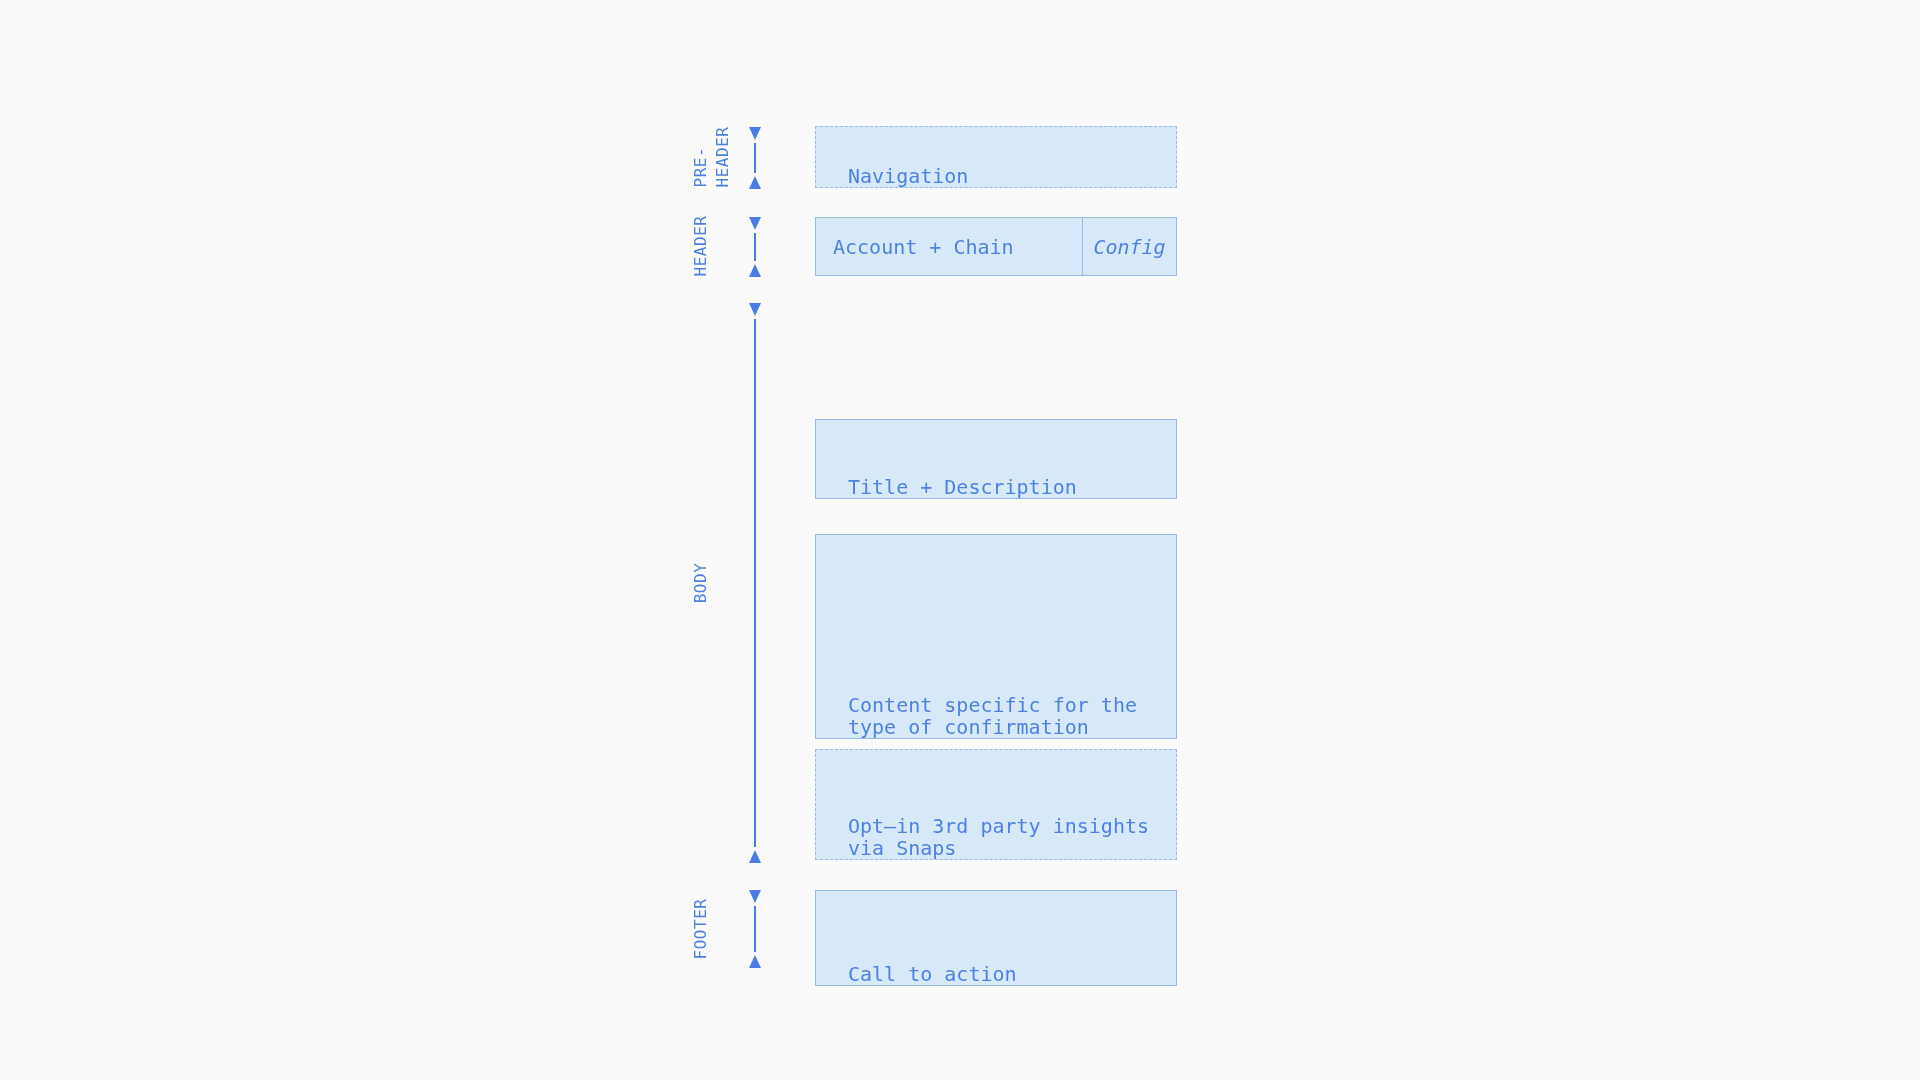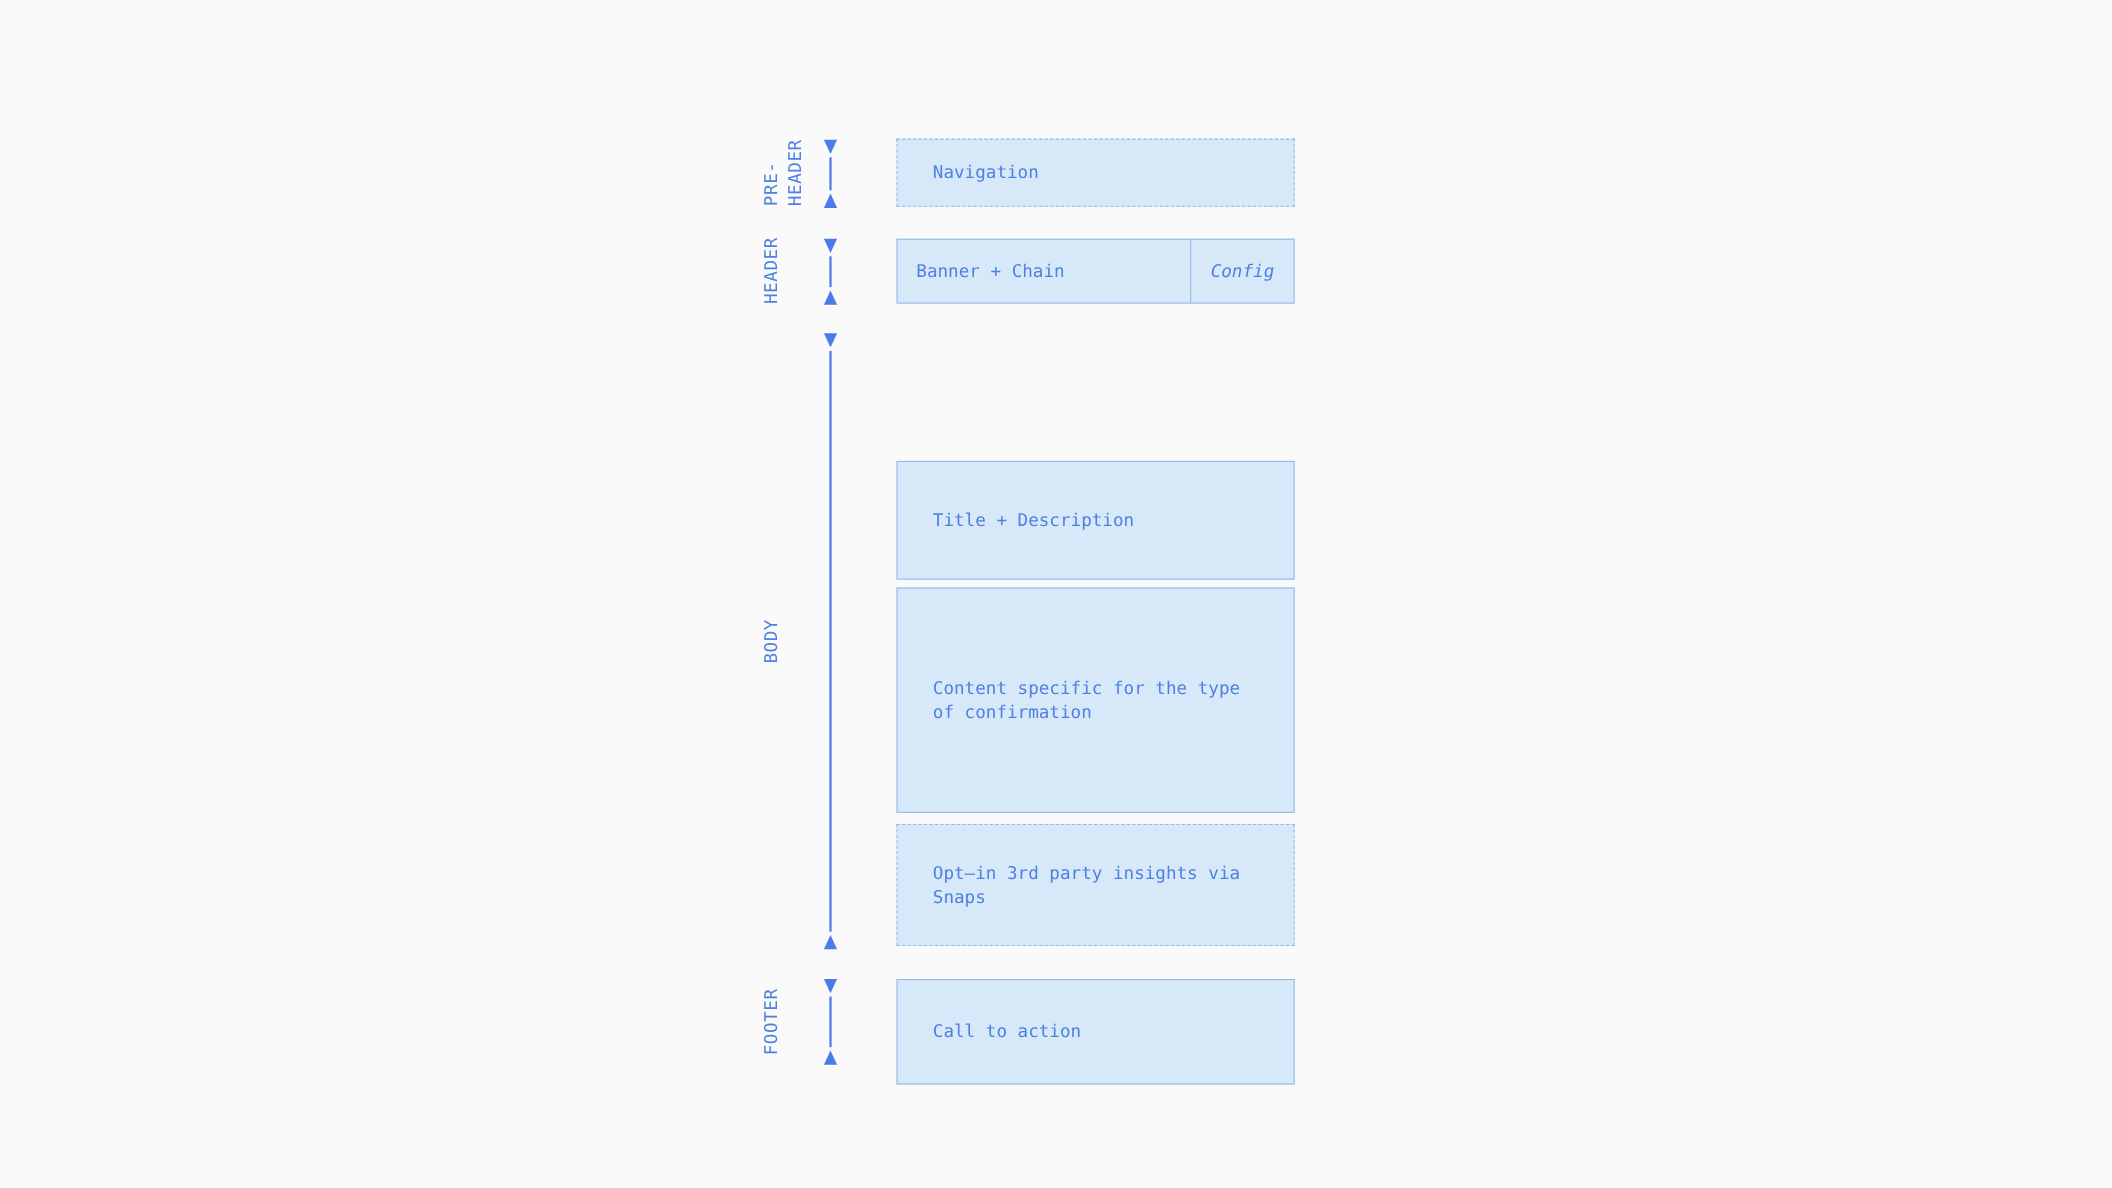--- a/index.html
+++ b/index.html
@@ -18,33 +18,33 @@
 
   
   .wbox {
     position: absolute;
     left: 815px;
     width: 362px;
     box-sizing: border-box;
     background: #d7e9f9;
     border: 1.5px solid #94b7ec;
     display: flex;
-    align-items: center;
+    align-items: flex-end;
     color: #4e80e2;
-    font-size: 16px;
+    font-size: 20px;
     line-height: 22px;
     padding-left: 32px;
     padding-right: 24px;
   }
   .wbox.dashed { border-style: dashed; }
 
   .box-navigation { top: 126px; height: 62px; }
   .box-header     { top: 217px; height: 59px; padding: 0; }
   .box-banner     { top: 305px; height: 102px; }
-  .box-title      { top: 419px; height: 108px; }
+  .box-title      { top: 419px; height: 80px; }
   .box-content    { top: 534px; height: 205px; }
   .box-optin      { top: 749px; height: 111px; }
   .box-cta        { top: 890px; height: 96px; }
 
   .header-cell-account {
     flex: 1;
     align-self: stretch;
     display: flex;
     align-items: center;
     padding-left: 17px;
@@ -140,21 +140,21 @@
     <div class="dim-rule"></div>
     <div class="tri-up"></div>
   </div>
 
   <div class="wbox dashed box-navigation">
     <span>Navigation</span>
   </div>
 
   <div class="wbox box-header">
     <div class="header-cell-account">
-      <span>Banner + Chain</span>
+      <span>Account + Chain</span>
     </div>
     <div class="header-cell-config">
       <span>Config</span>
     </div>
   </div>
 
 
   <div class="wbox box-title">
     <span>Title + Description</span>
   </div>

